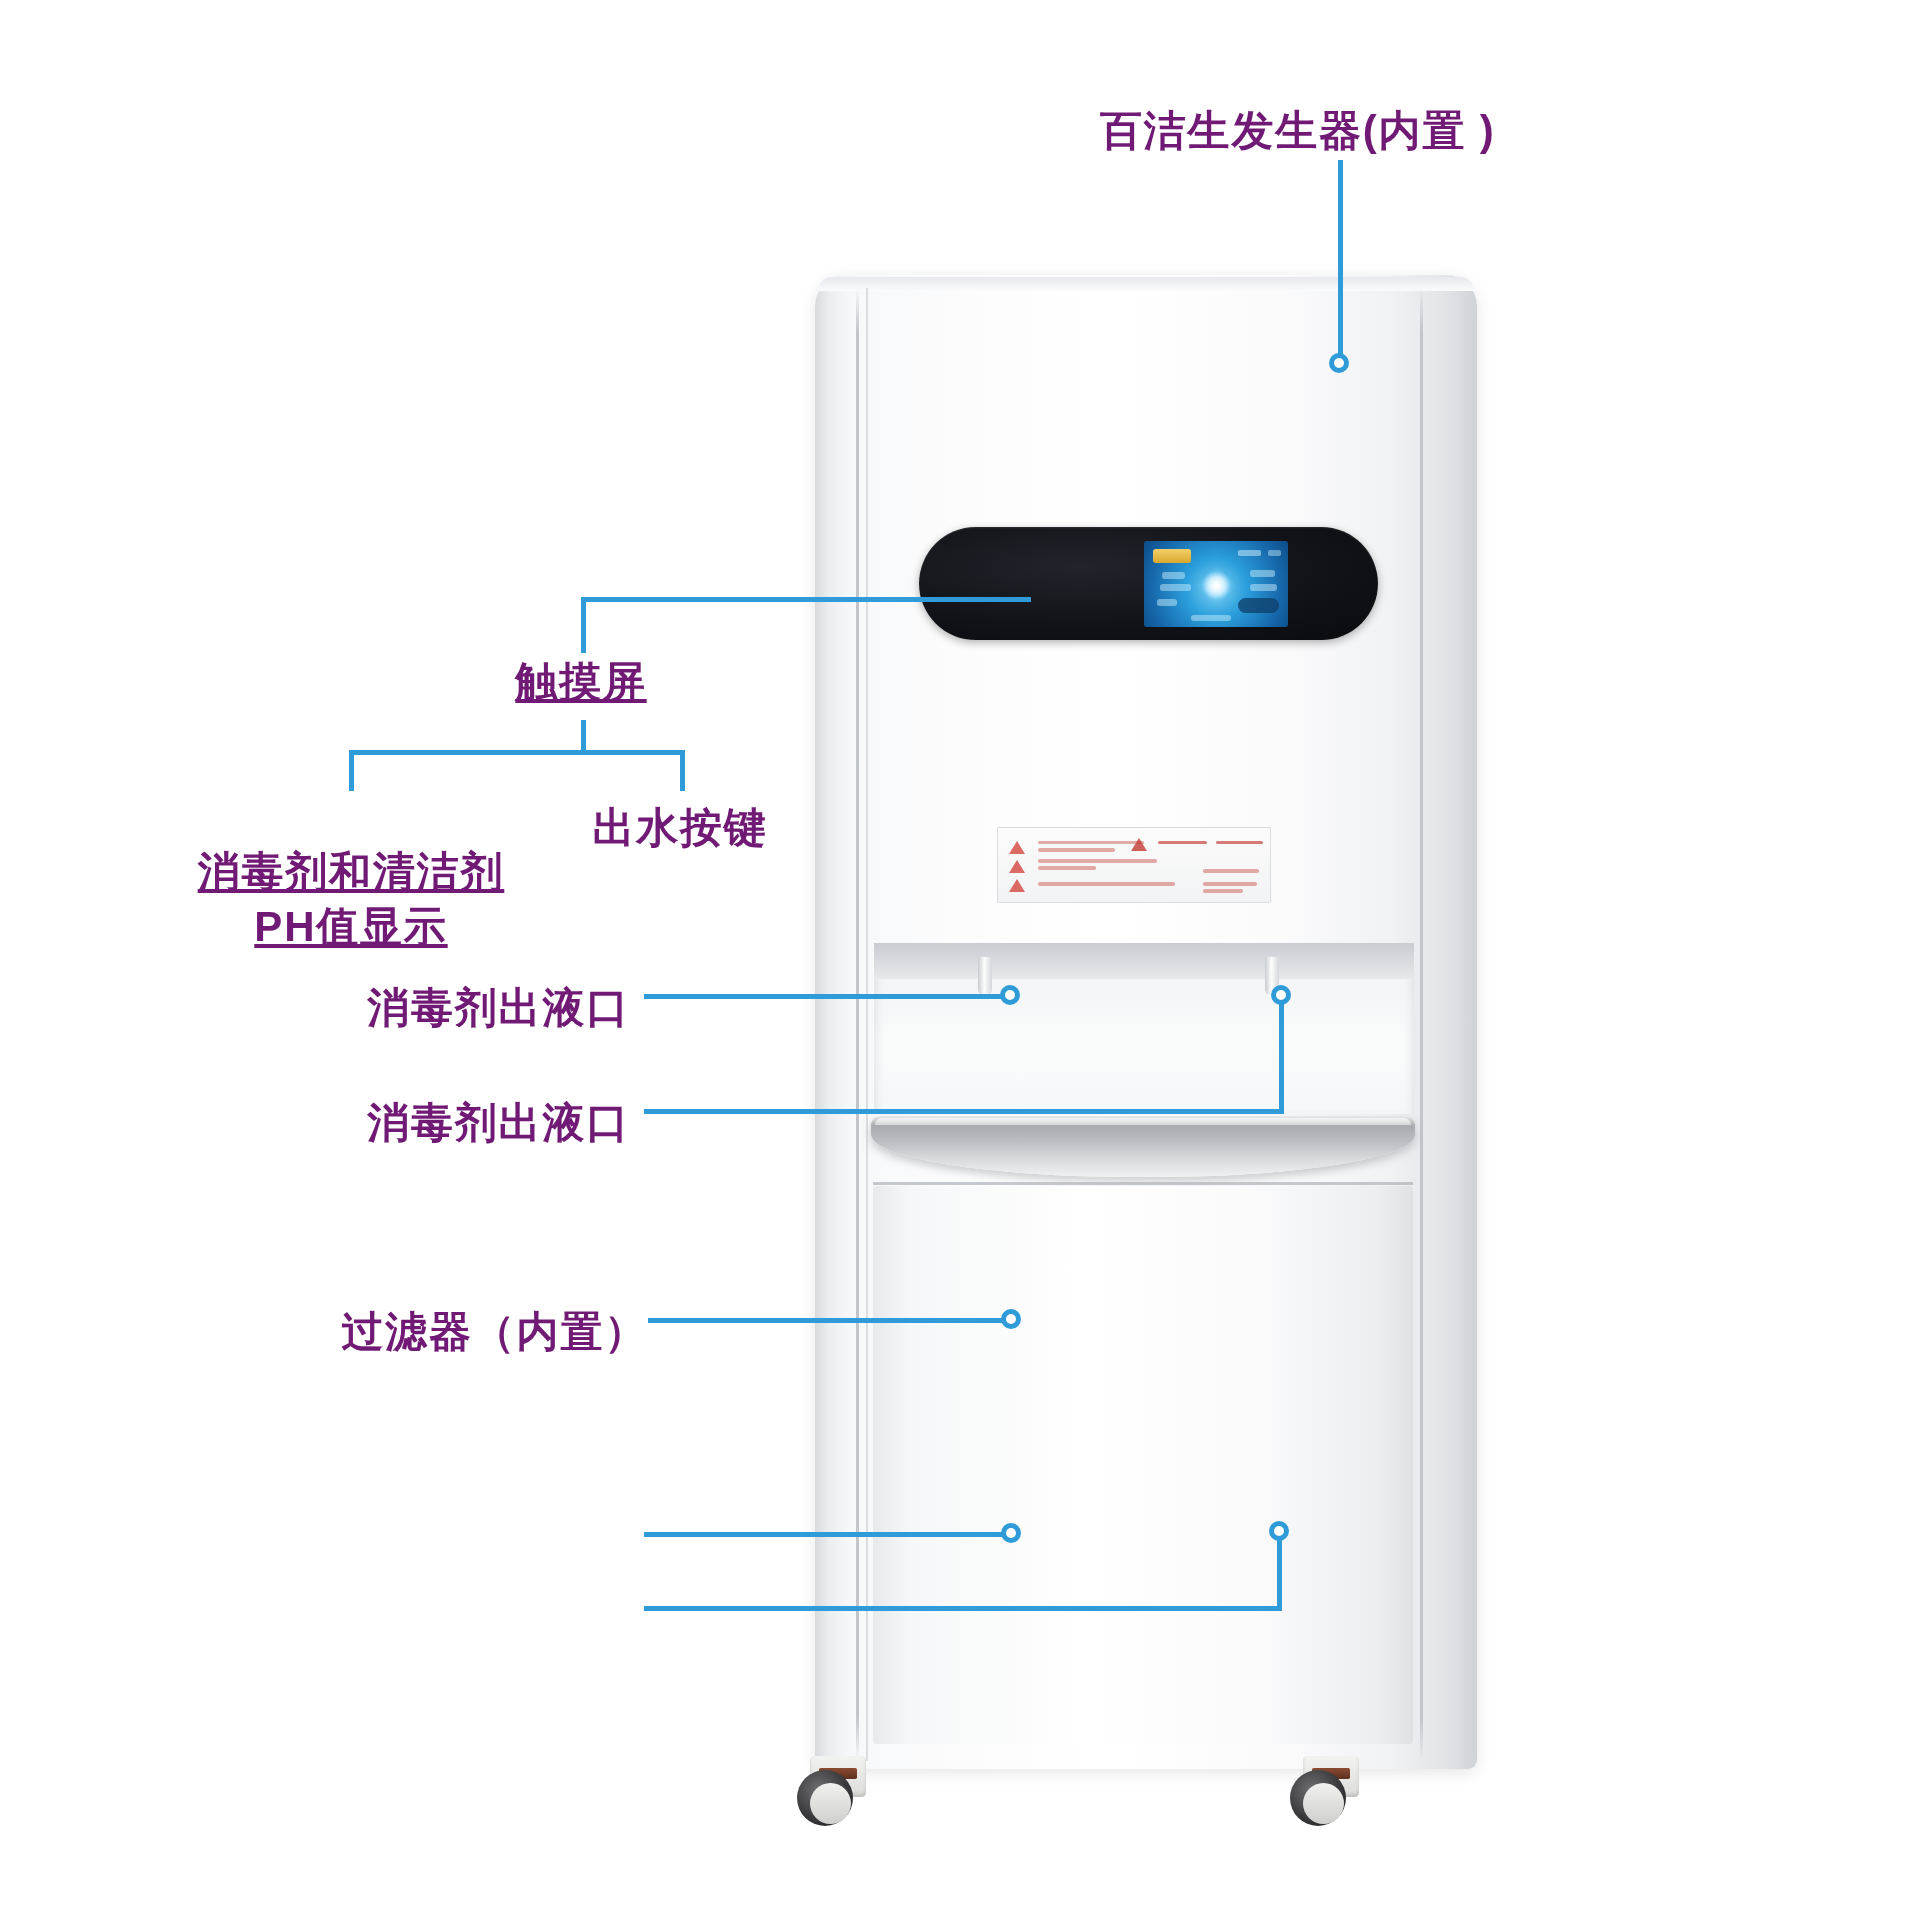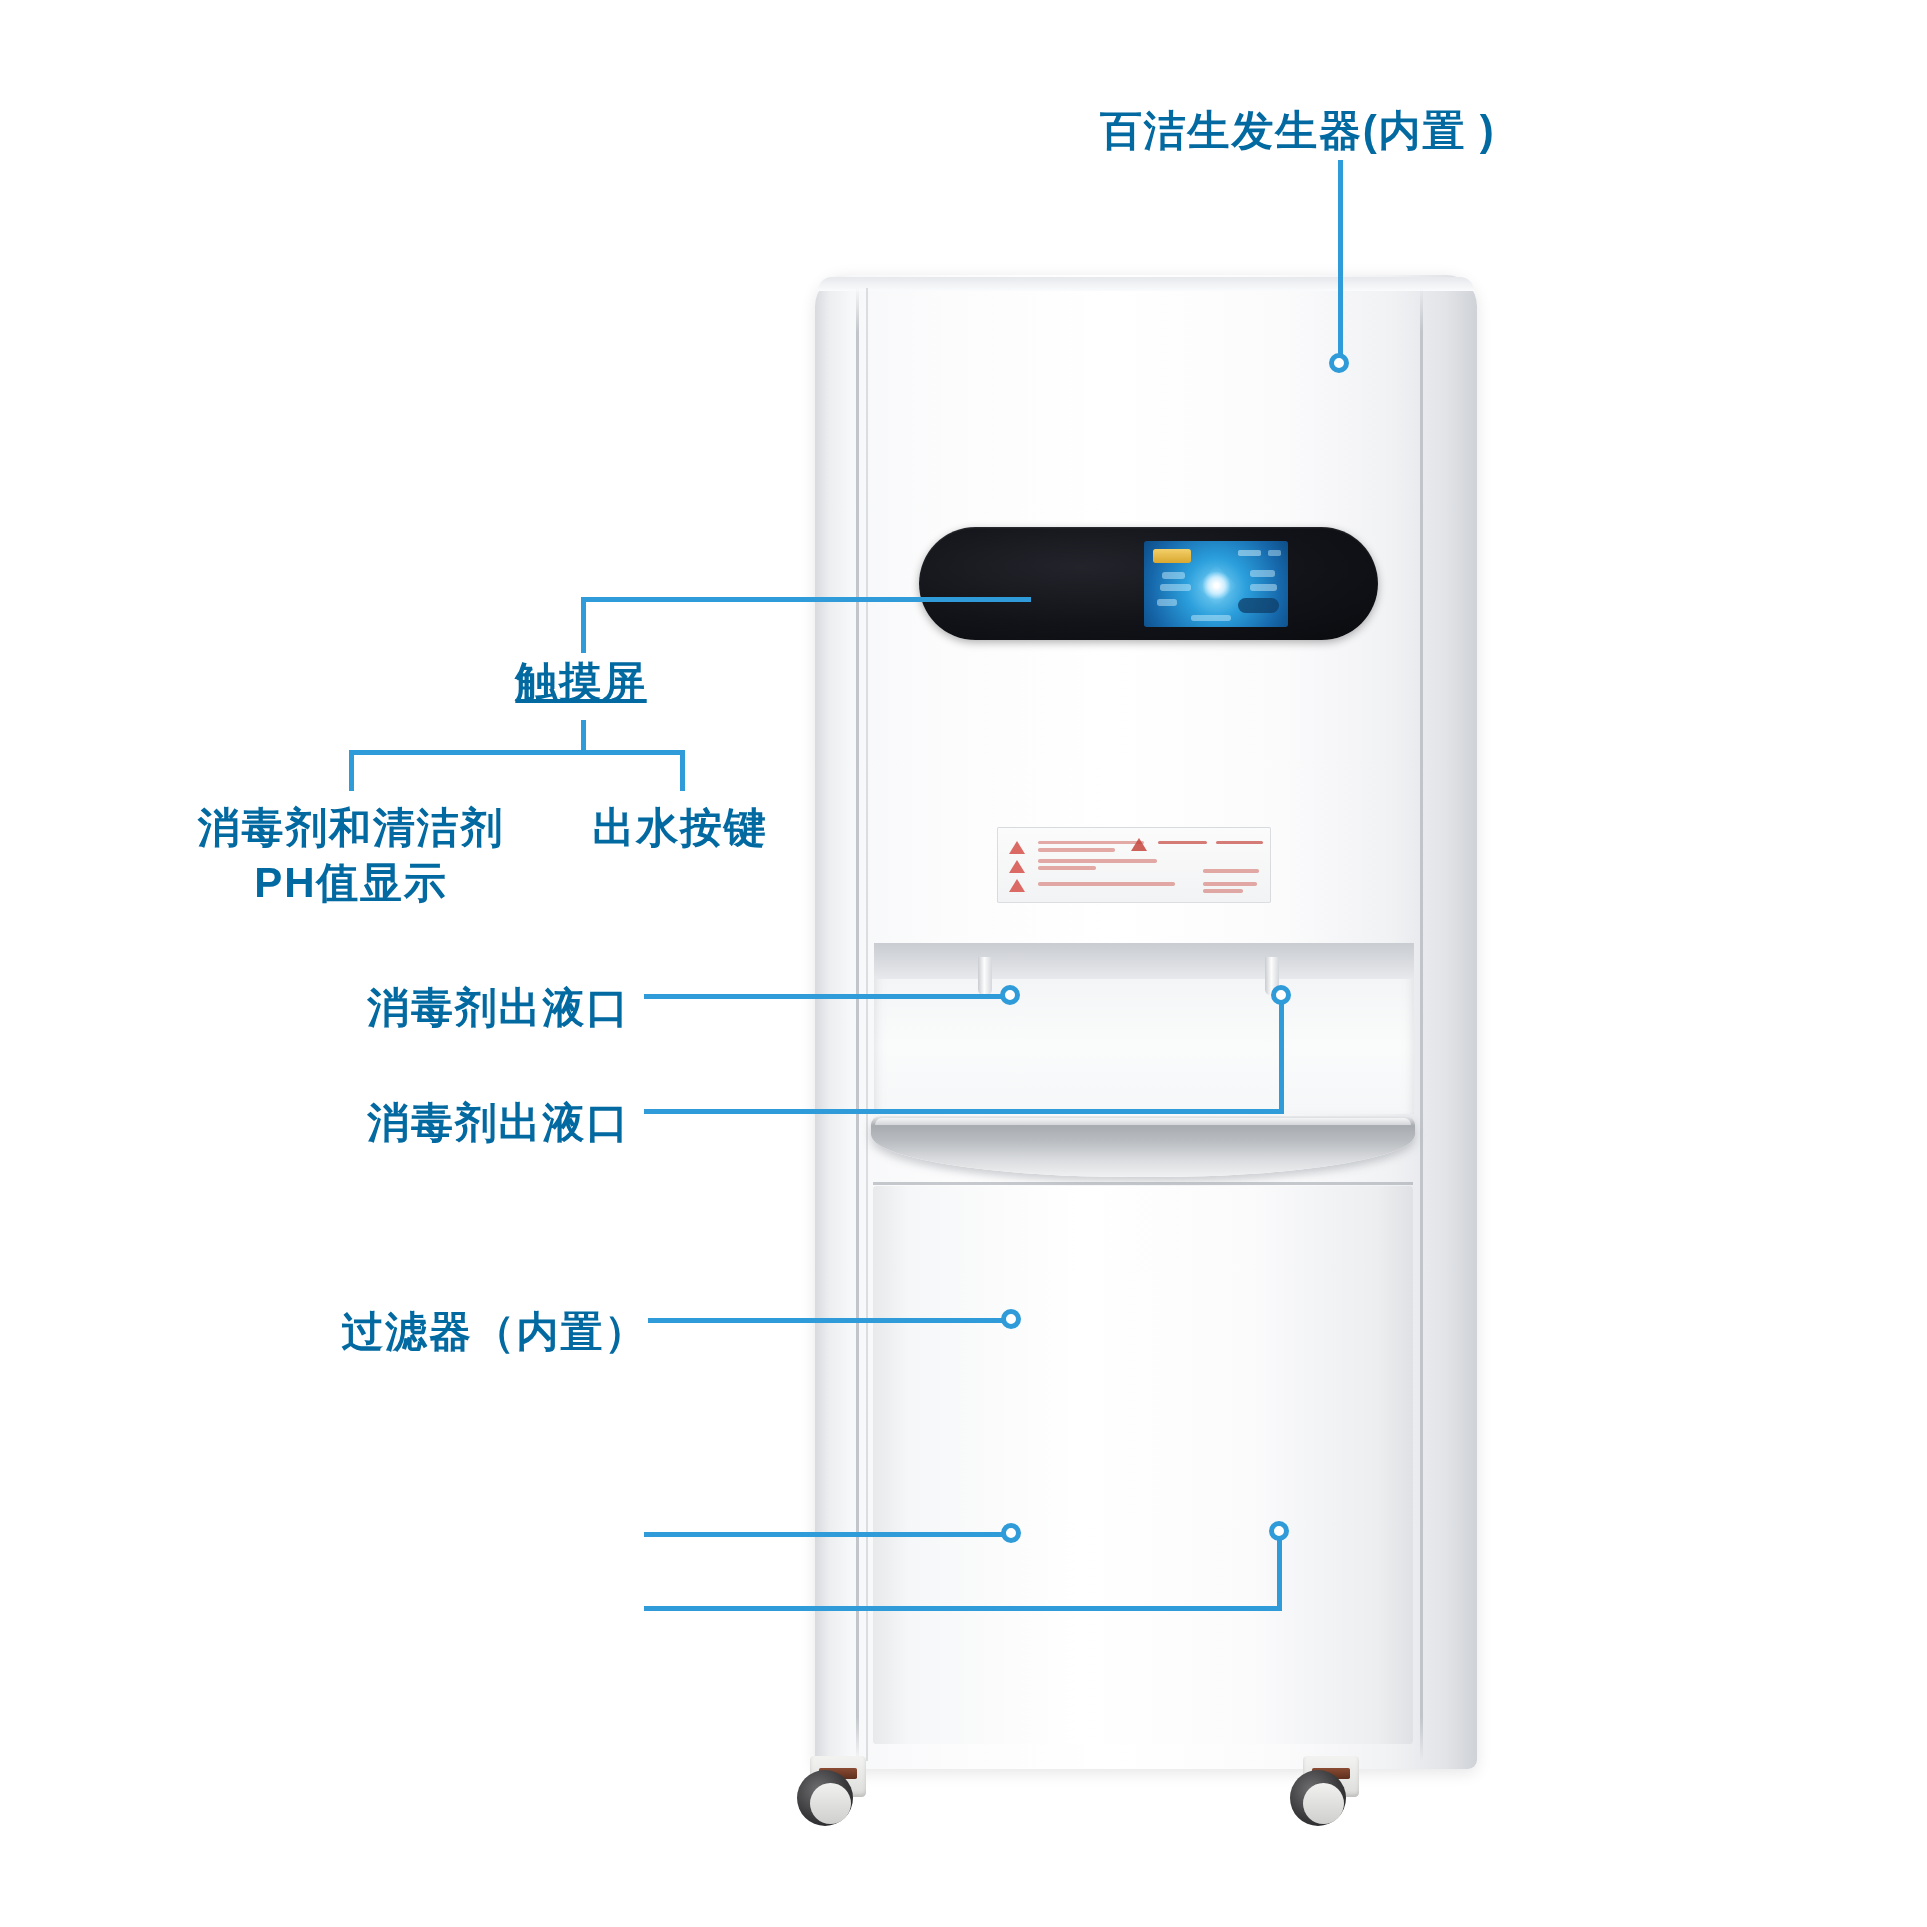--- a/index.html
+++ b/index.html
@@ -15,21 +15,21 @@
     position: relative;
     width: 1928px;
     height: 1928px;
     background: #ffffff;
     overflow: hidden;
   }
 
   
   .callout-label {
     position: absolute;
-    color: #0369a1;
+    color: #701a75;
     font-size: 42px;
     font-weight: 700;
     letter-spacing: 1.8px;
     white-space: nowrap;
     line-height: 1.30;
   }
   .callout-label.center { text-align: center; }
   .callout-label.right  { text-align: right; margin-top: 16px; }
 
   
@@ -405,21 +405,21 @@
 
   <div class="lead h" style="left:581px; top:597px; width:450px;"></div>
   <div class="lead v" style="left:581px; top:597px; height:56px;"></div>
   <div class="callout-label center" style="left:401px; top:655px; width:360px;text-decoration:underline;">触摸屏</div>
 
   <div class="lead v" style="left:581px; top:720px; height:34px;"></div>
   <div class="lead h" style="left:349px; top:750px; width:335px;"></div>
   <div class="lead v" style="left:349px; top:750px; height:41px;"></div>
   <div class="lead v" style="left:680px; top:750px; height:41px;"></div>
 
-  <div class="callout-label center" style="left:99px; top:801px; width:504px;">
+  <div class="callout-label center" style="left:99px; top:845px; width:504px;text-decoration:underline;">
     <span>消毒剂和清洁剂</span><br>
     <span>PH值显示</span>
   </div>
 
   <div class="callout-label center" style="left:536px; top:801px; width:288px;">出水按键</div>
 
   <div class="callout-label right" style="left:270px; top:965px; width:360px;">消毒剂出液口</div>
   <div class="lead h" style="left:644px; top:994px; width:365px;"></div>
   <div class="dot" style="left:1000px; top:985px;"></div>
 

